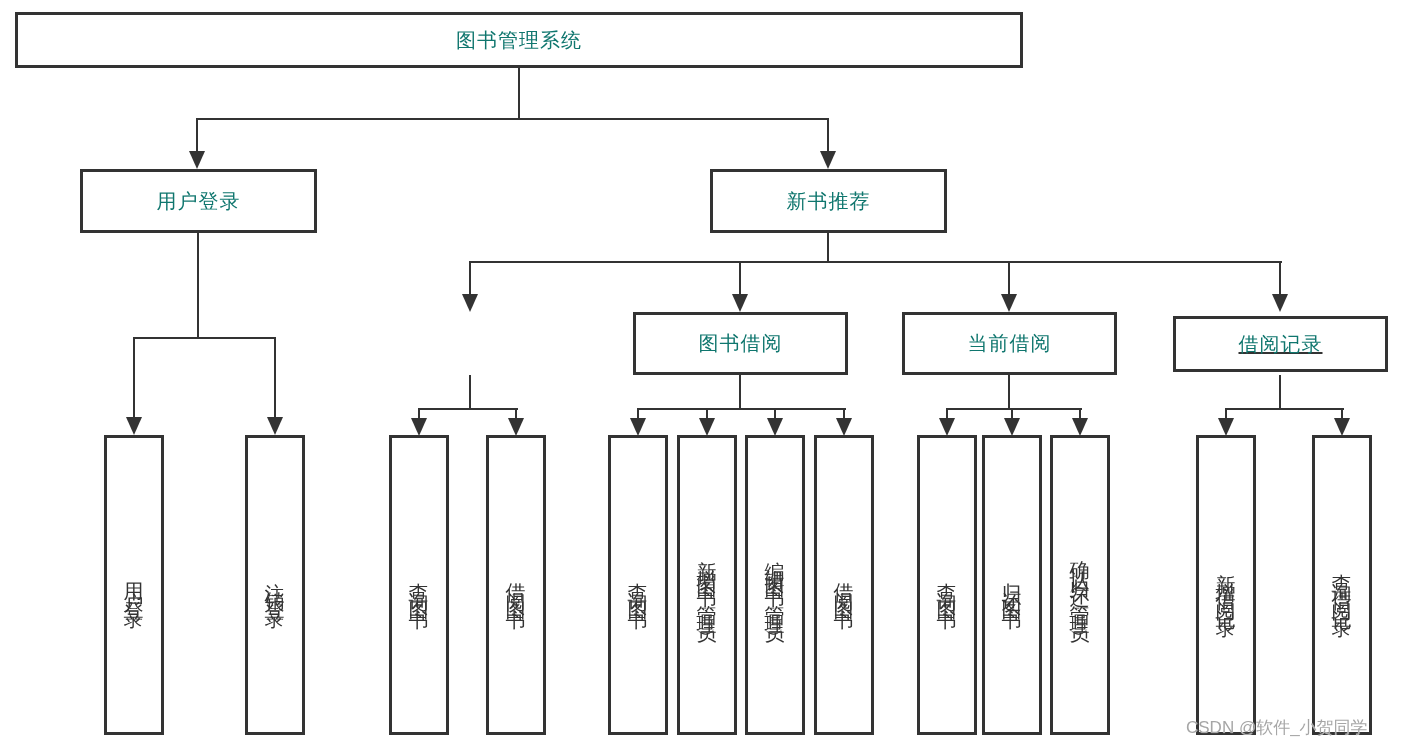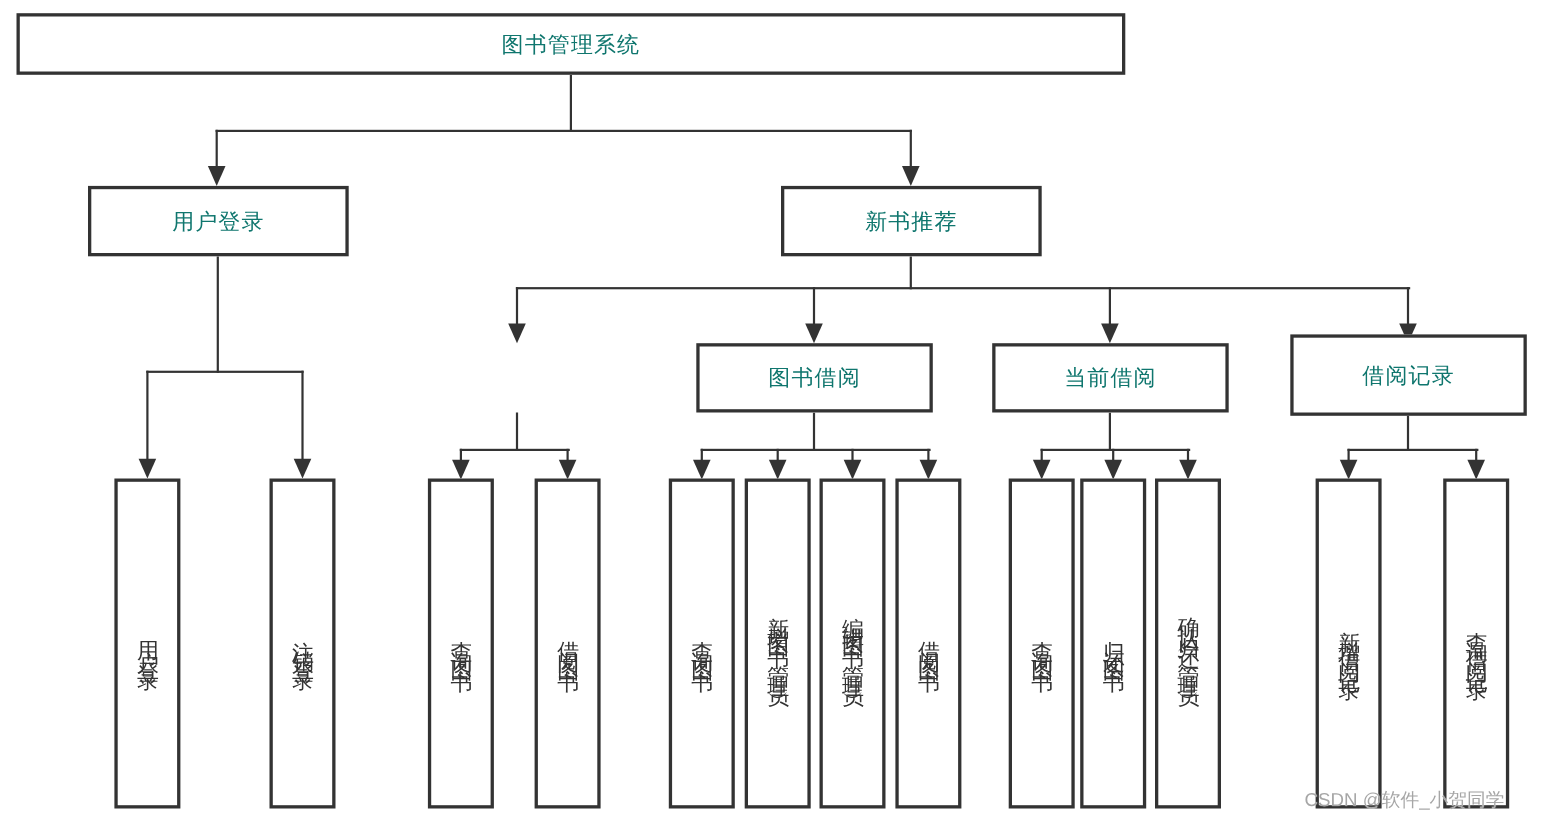--- a/index.html
+++ b/index.html
@@ -69,21 +69,21 @@
   <div class="arr" style="left:1001px;top:294px;"></div>
   <div class="vl" style="left:1279px;top:261px;width:2px;height:36px;"></div>
   <div class="arr" style="left:1272px;top:294px;"></div>
 
   <div class="box" style="left:902px;top:312px;width:215px;height:63px;">
     <span class="label-h">当前借阅</span>
   </div>
   <div class="box" style="left:633px;top:312px;width:215px;height:63px;">
     <span class="label-h">图书借阅</span>
   </div>
-  <div class="box" style="left:1173px;top:304px;width:215px;height:74px;">
+  <div class="box" style="left:1173px;top:316px;width:215px;height:56px;text-decoration:underline;">
     <span class="label-h">借阅记录</span>
   </div>
 
   <div class="vl" style="left:469px;top:375px;width:2px;height:34px;"></div>
   <div class="hl" style="left:418px;top:408px;width:100px;height:2px;"></div>
   <div class="vl" style="left:418px;top:408px;width:2px;height:12px;"></div>
   <div class="arr" style="left:411px;top:418px;"></div>
   <div class="vl" style="left:515px;top:408px;width:2px;height:12px;"></div>
   <div class="arr" style="left:508px;top:418px;"></div>
 

